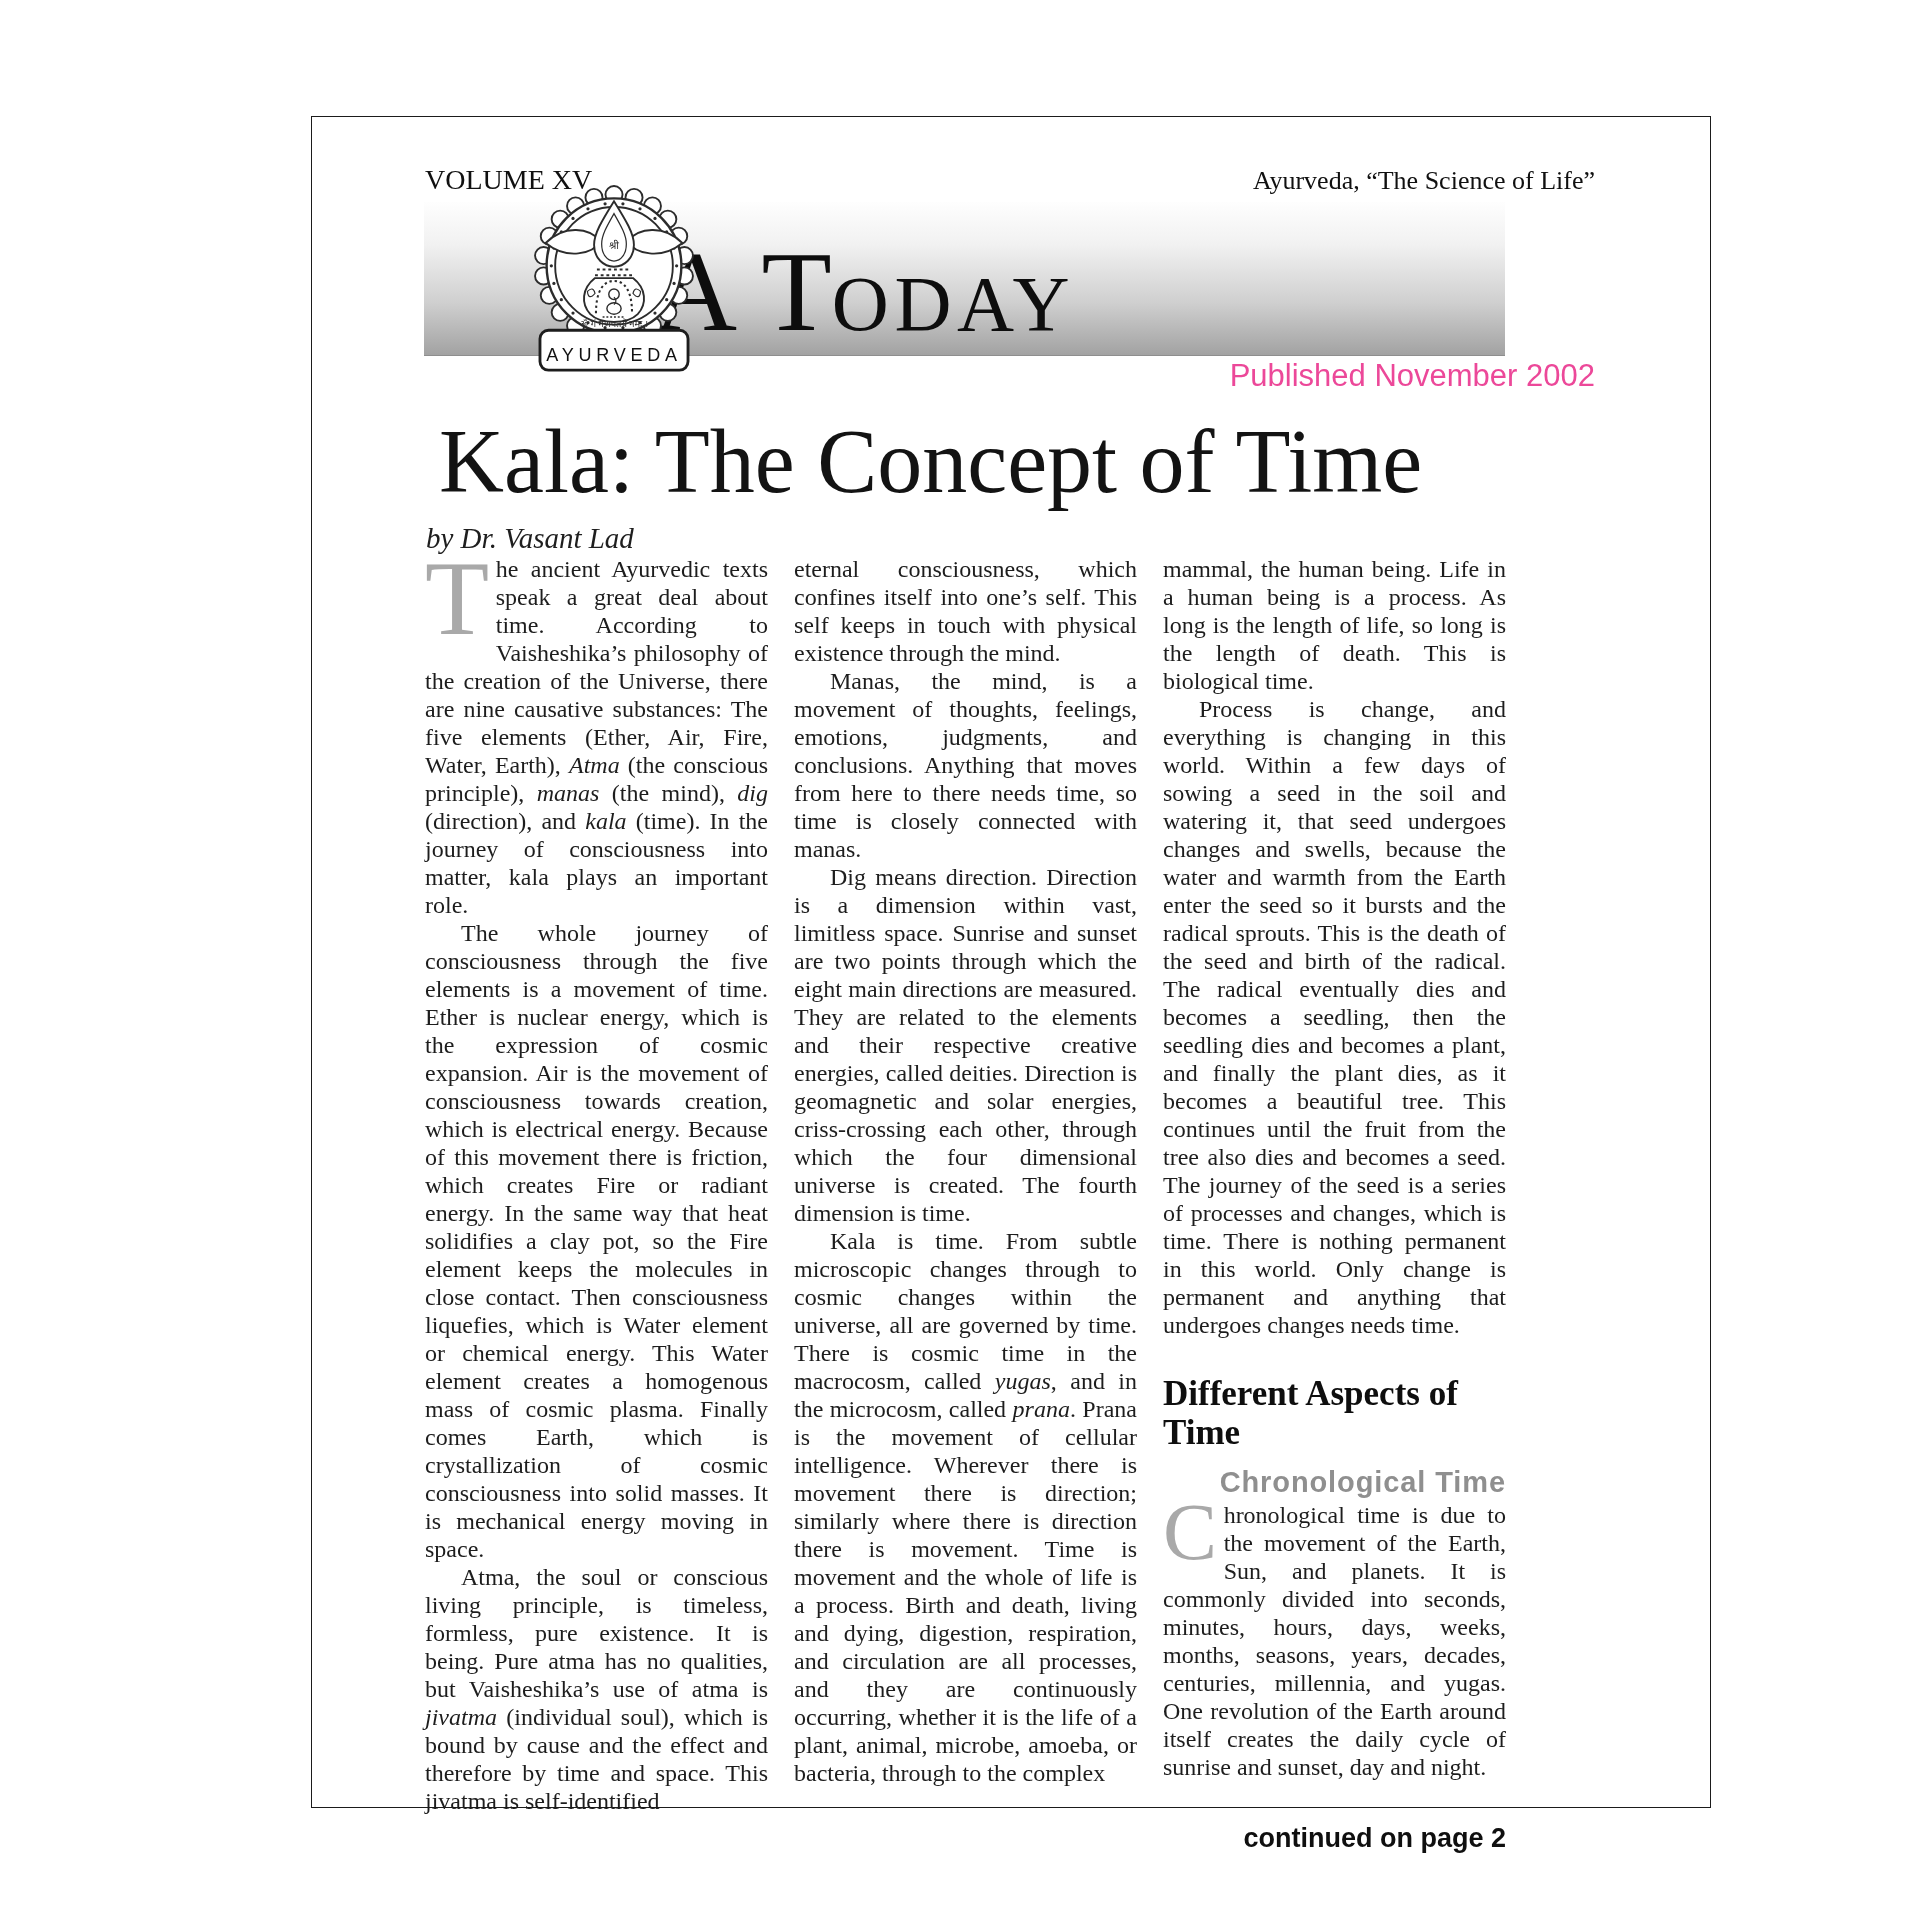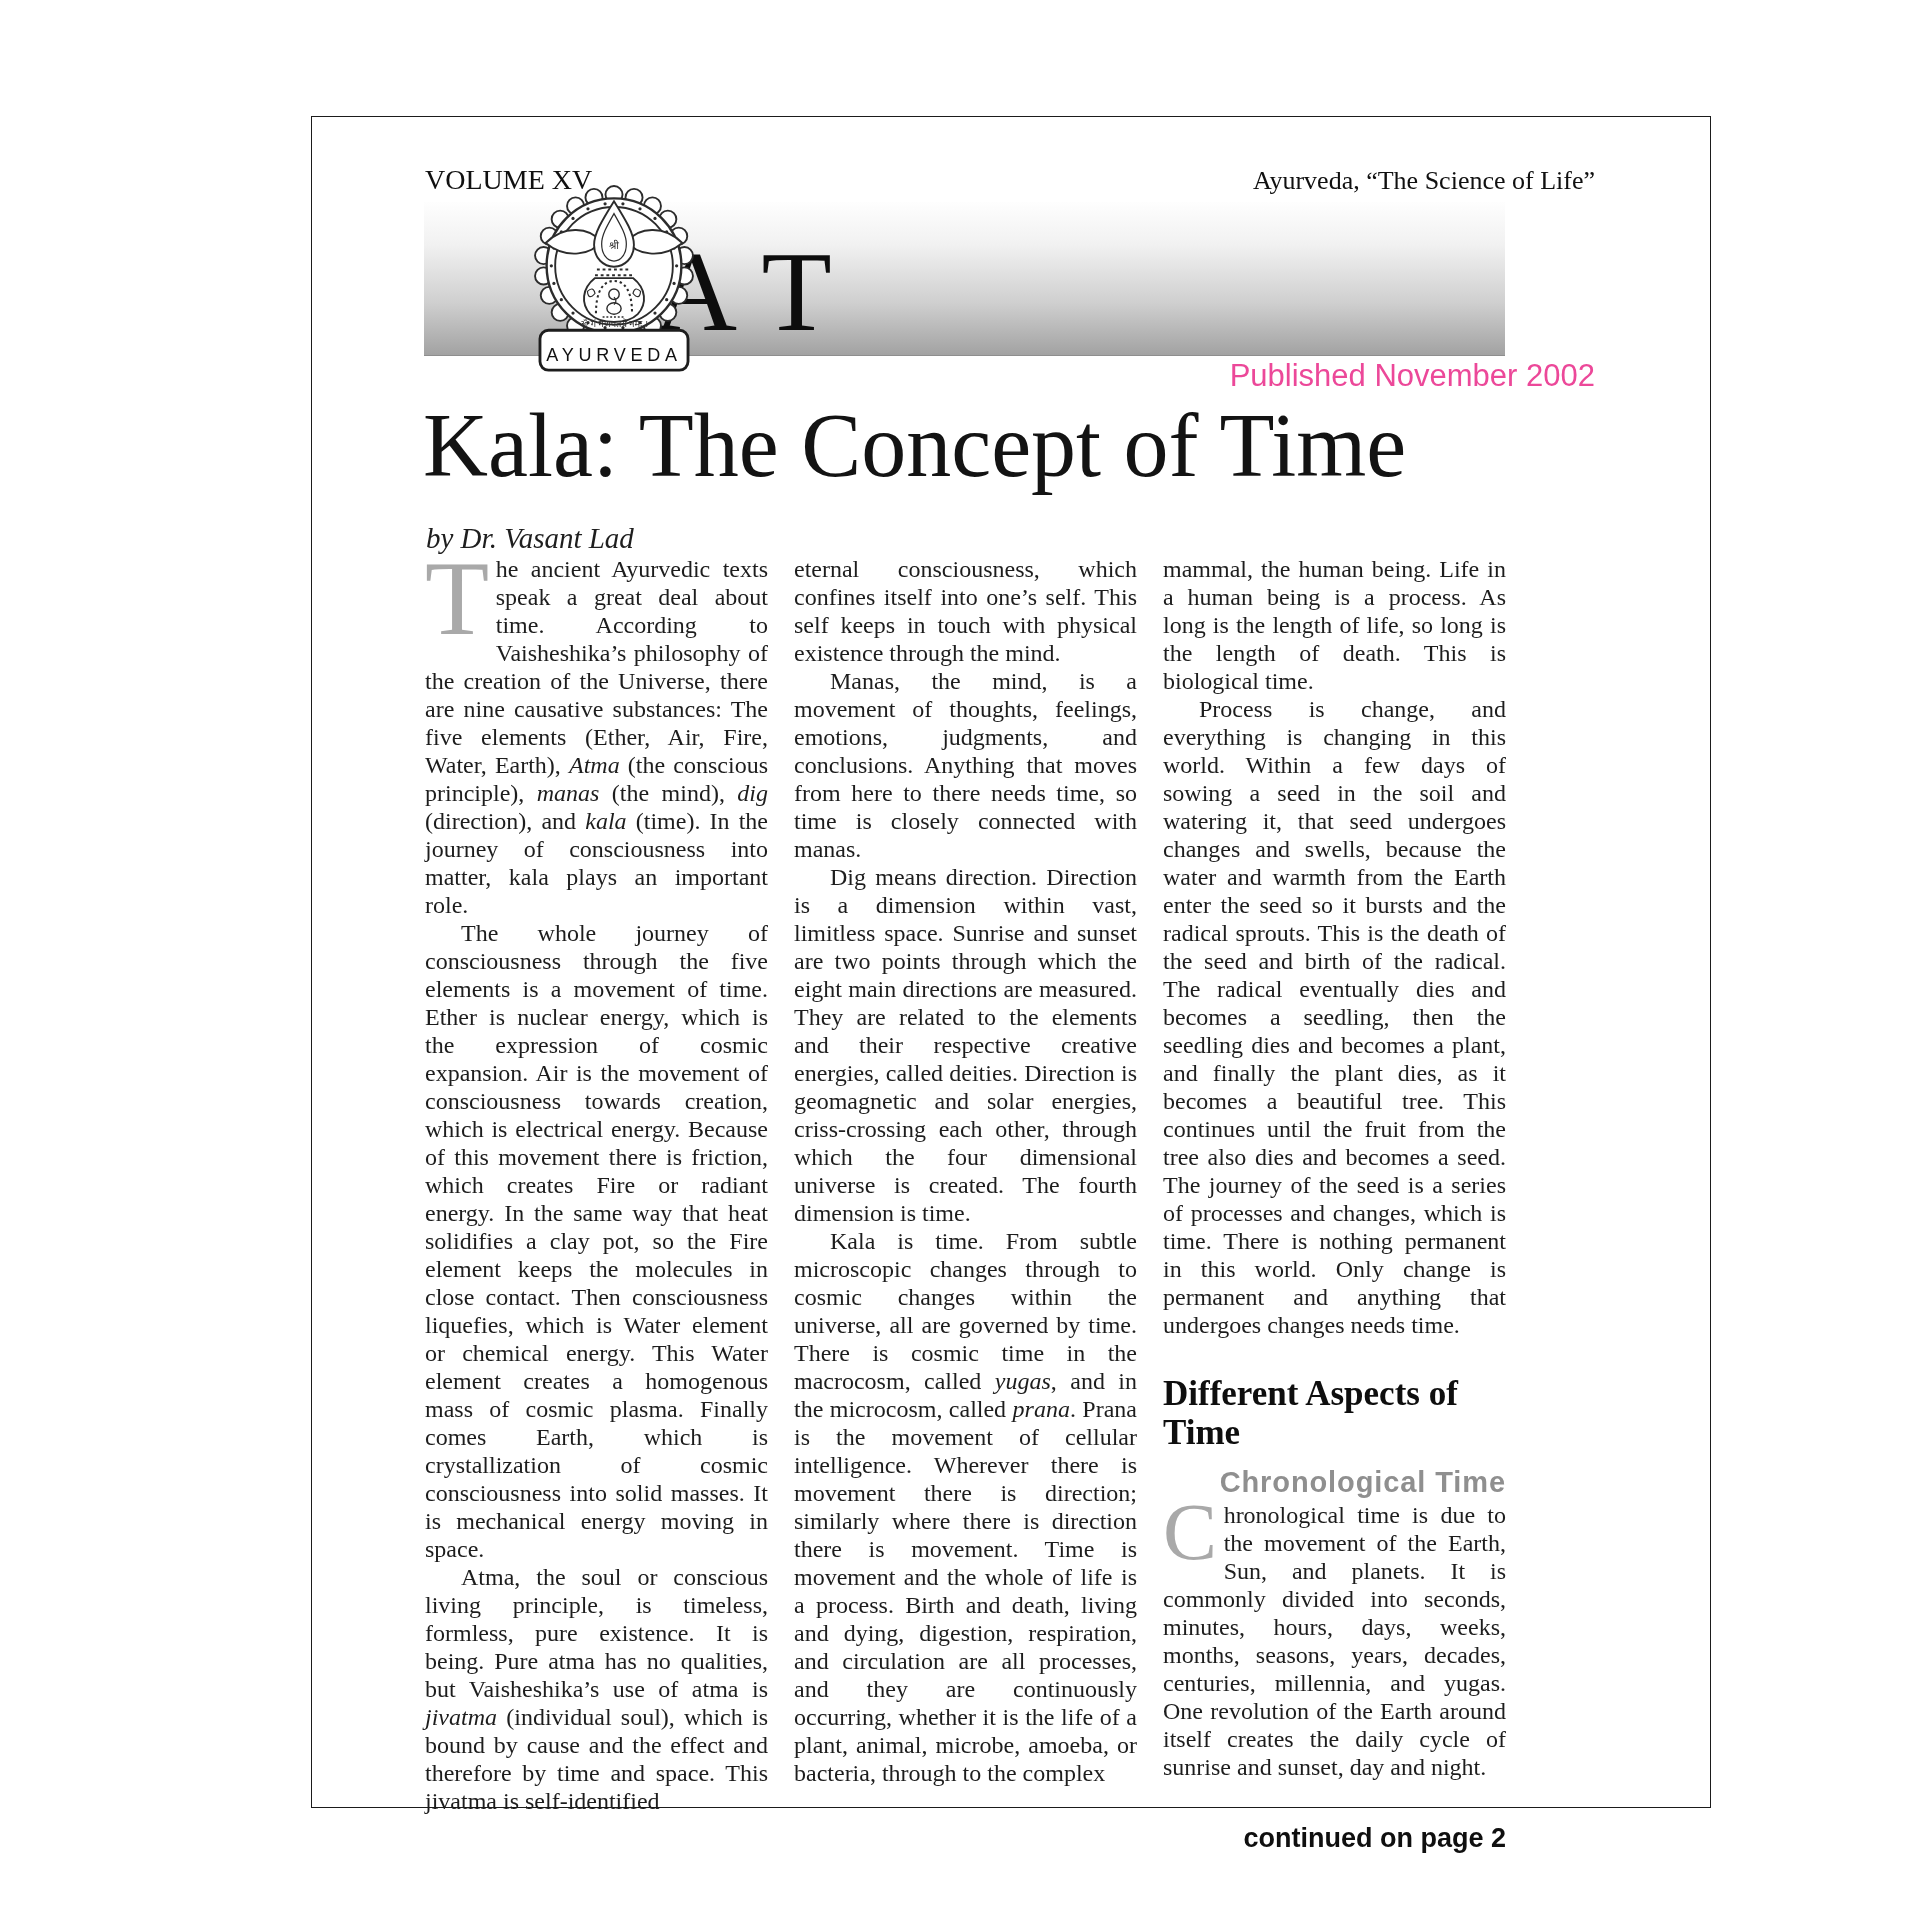--- a/index.html
+++ b/index.html
@@ -29,21 +29,21 @@
 
   .logo-svg { position:absolute; left:209px; top:64px; width:186px; height:198px; }
 
   .published {
     position:absolute; right:115px; top:241px;
     font-family:"Liberation Sans", sans-serif; font-size:31px; color:#ec4899;
   }
 
   .article-title {
     position:absolute; left:111px; top:282px; font-size:90px; line-height:1.05;
-    color:#131313; white-space:nowrap; font-weight:normal; margin:0;
+    color:#131313; white-space:nowrap; font-weight:normal; margin:16px;
   }
   .byline { position:absolute; left:114px; top:405px; font-style:italic; font-size:29px; color:#1e1e1e; }
 
   .columns { position:absolute; left:113px; top:438px; width:1081px; display:flex; gap:26px; }
   .col { width:343px; font-size:24px; line-height:28px; text-align:justify; color:#1d1d1d; }
   .col p { margin:0; }
   .col p + p, .col h2 + p, .col h3 + p { margin-top:0; }
   .col h3 + p { margin-top:1.9px; }
   .col p.ind { text-indent:36px; }
 
@@ -77,20 +77,21 @@
     <div>No. 2</div>
   </div>
 
   <div class="tagline">Ayurveda, “The Science of Life”</div>
 
   <div class="banner">
     <div class="masthead">
       <span class="mast-big">A</span>
         <span class="mast-gap"></span>
         <span class="mast-big">T</span>
+        <span class="mast-small">ODAY</span>
     </div>
   </div>
 
   <svg class="logo-svg" viewBox="0 0 196 206" aria-hidden="true">
     <g id="scallops" stroke="#2c2c2c" stroke-width="2" fill="#ffffff">
         <circle cx="98.0" cy="13.0" r="9"></circle>
         <circle cx="119.1" cy="16.0" r="9"></circle>
         <circle cx="138.5" cy="24.9" r="9"></circle>
         <circle cx="154.7" cy="38.9" r="9"></circle>
         <circle cx="166.2" cy="56.8" r="9"></circle>

